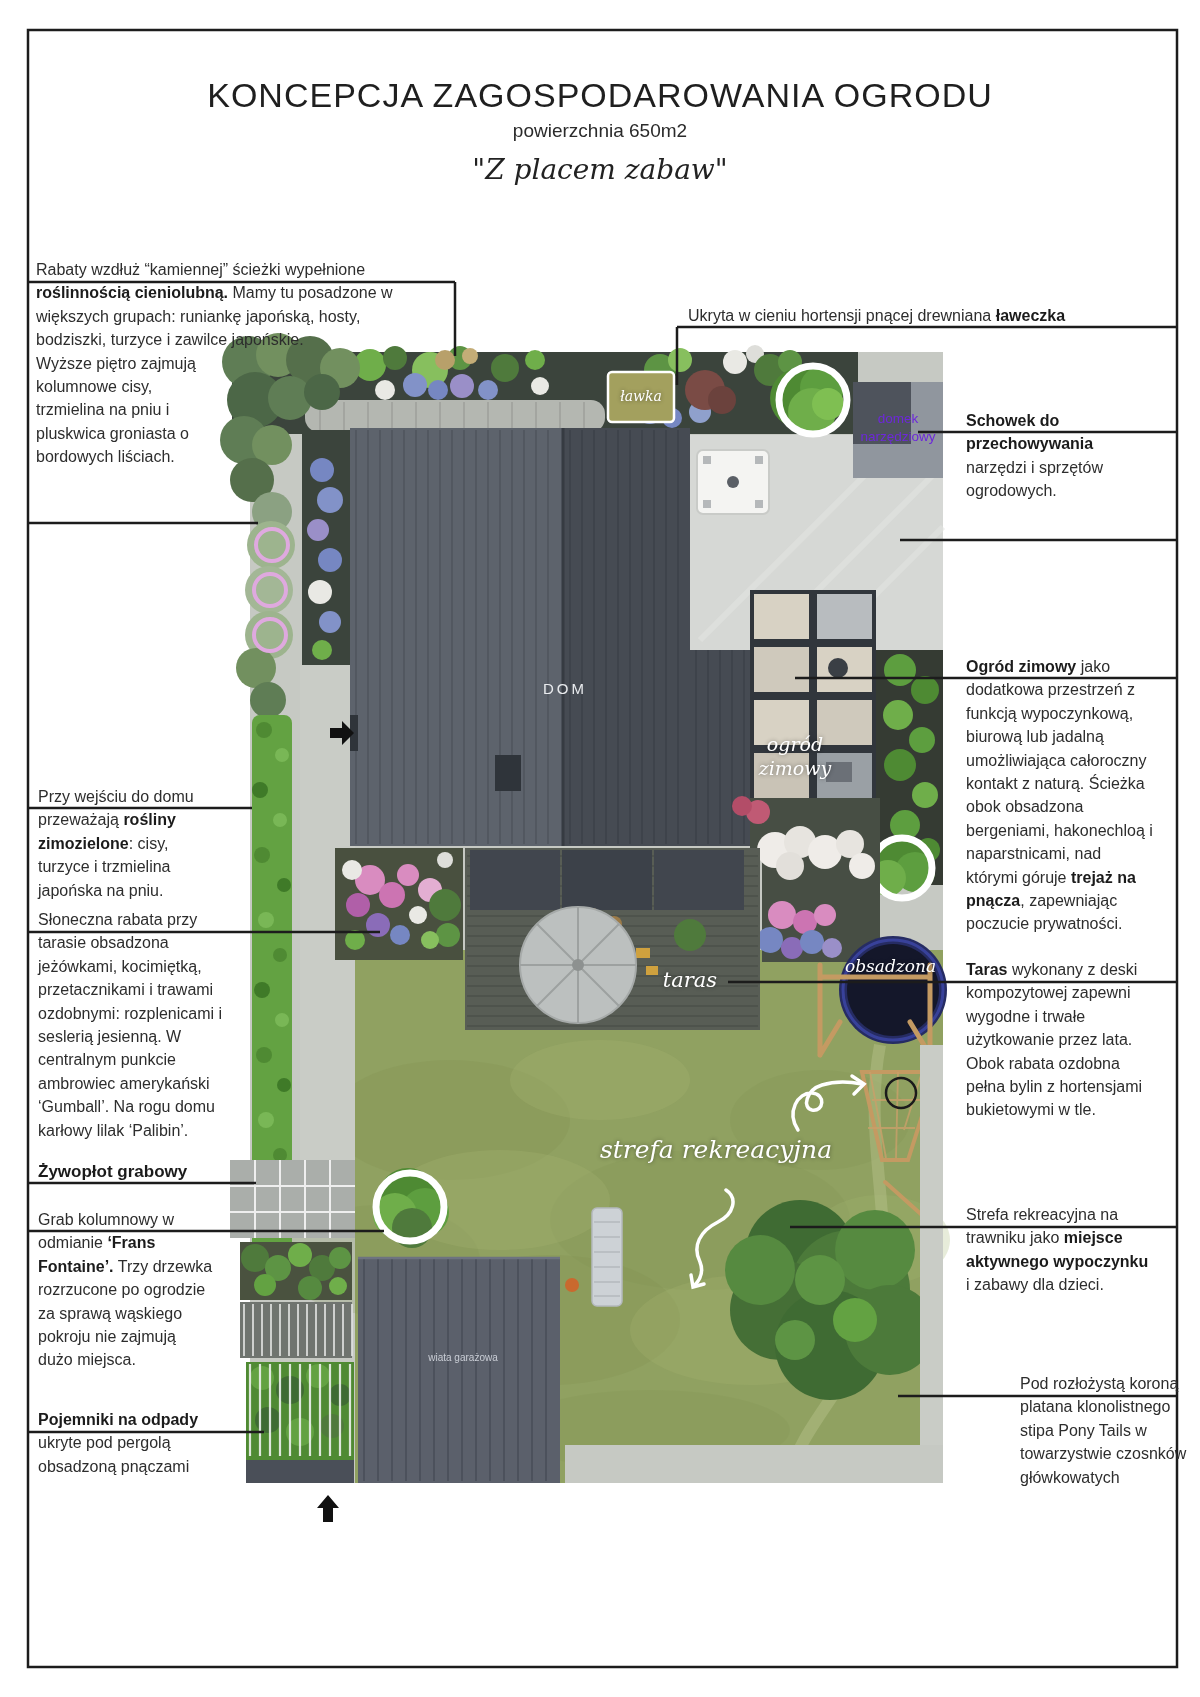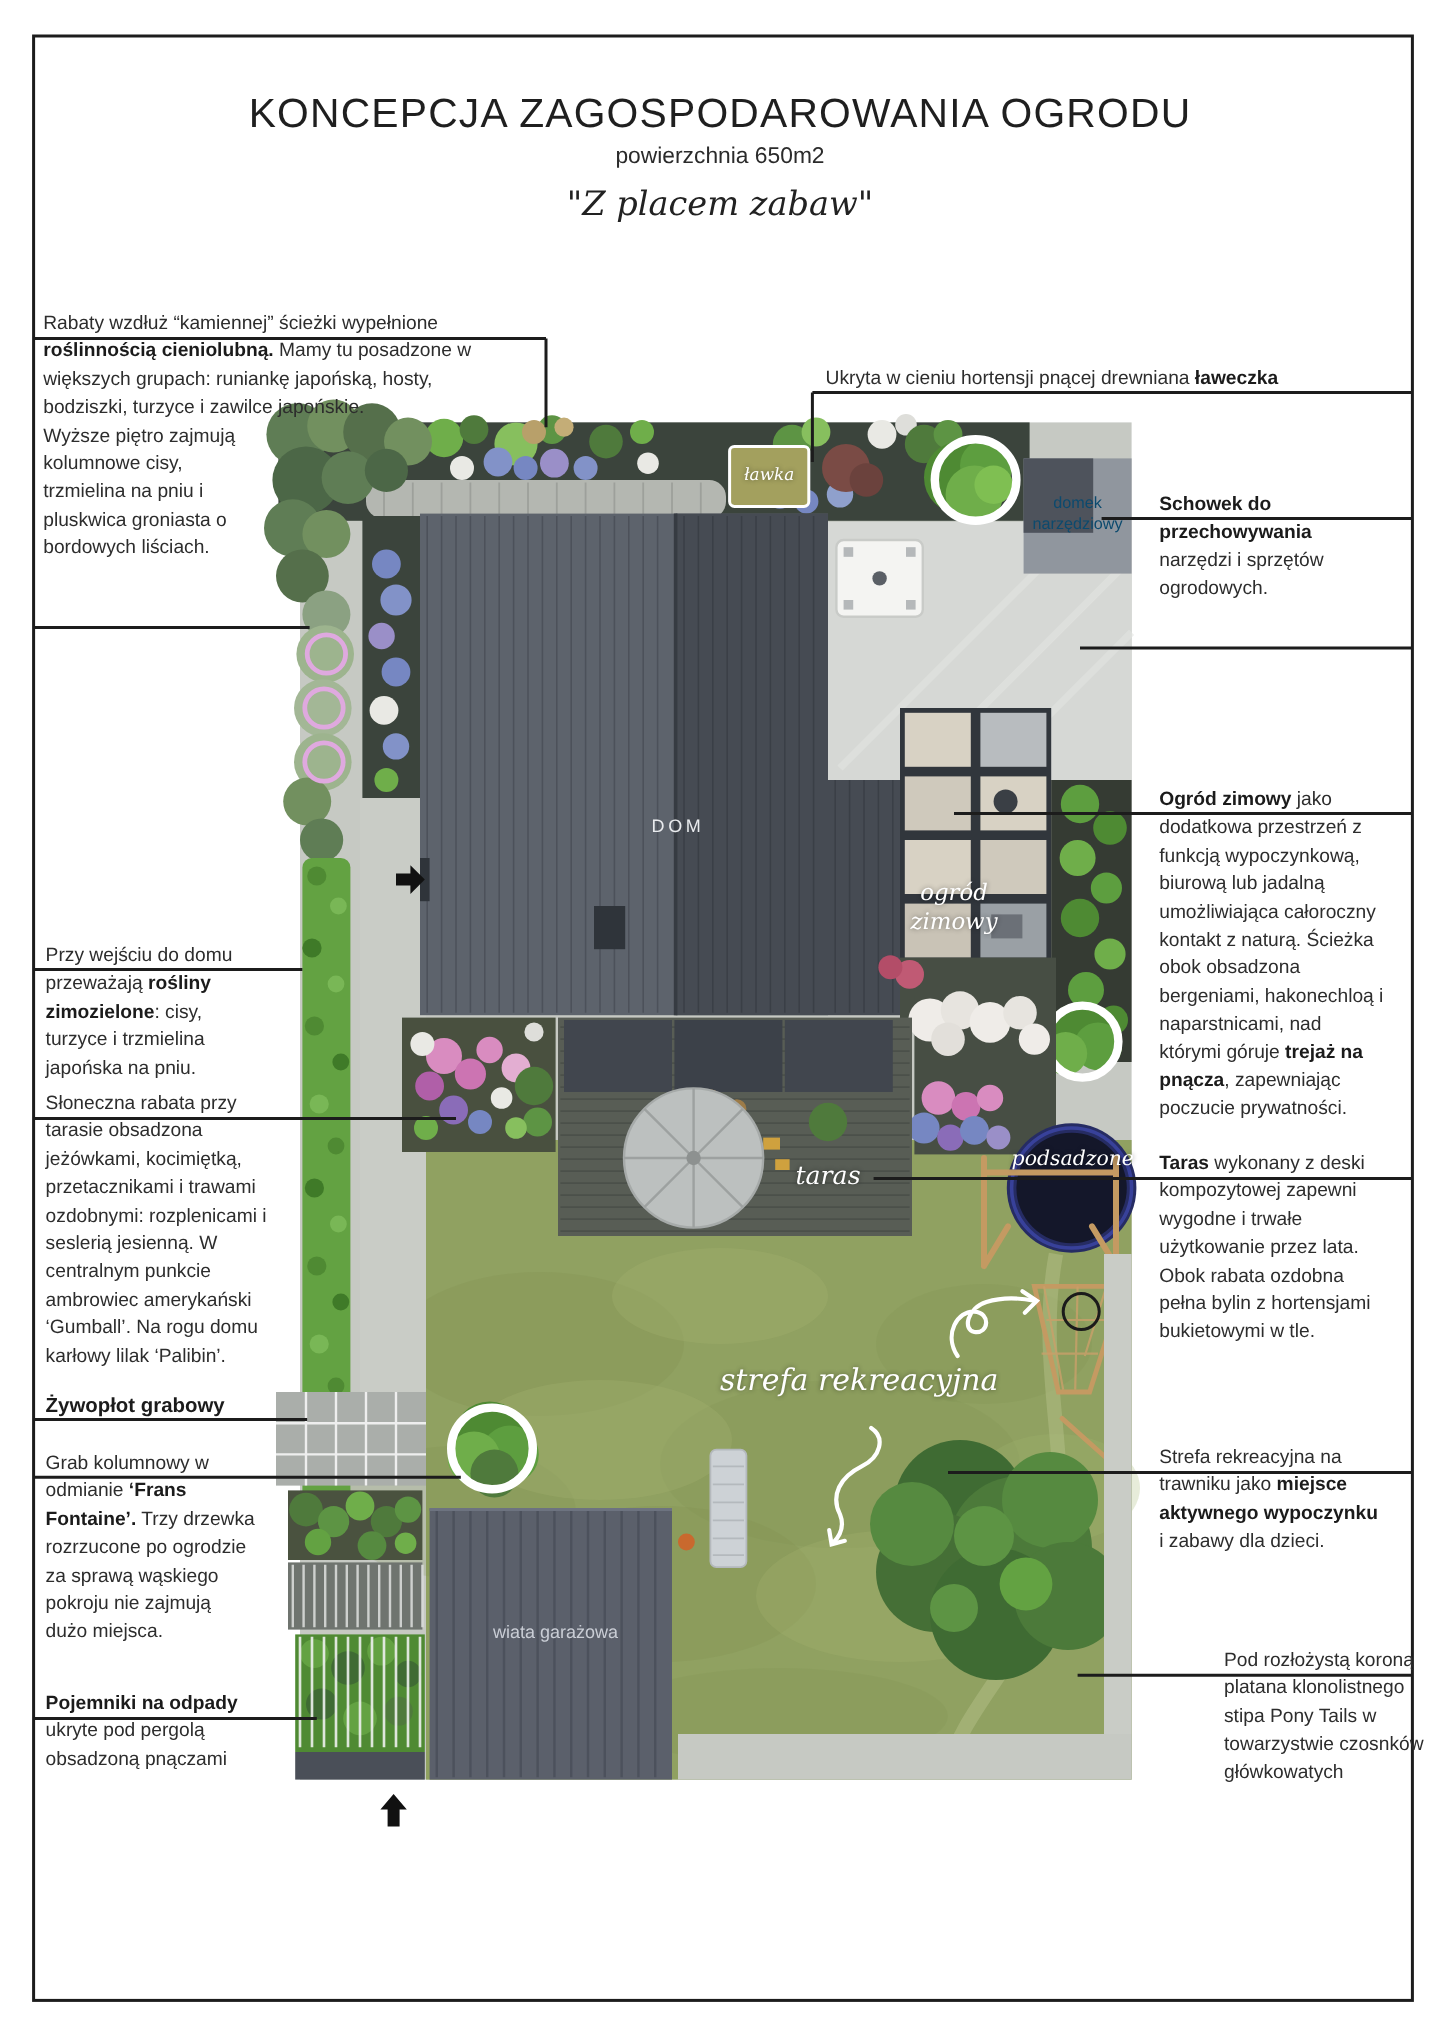--- a/index.html
+++ b/index.html
@@ -9,22 +9,22 @@
   .hdr{position:absolute;left:0;width:1200px;text-align:center;}
   .title{top:76px;font-size:34px;letter-spacing:1px;color:#1f1f1f;}
   .subtitle{top:120px;font-size:19px;color:#2b2b2b;}
   .tagline{top:153px;font-size:28px;font-family:"DejaVu Serif",serif;font-style:italic;color:#222;}
   .note{position:absolute;font-size:16px;line-height:23.4px;white-space:pre-line;color:#2d2d2d;z-index:3;}
   .note b{color:#1b1b1b;}
   .plan-label{position:absolute;z-index:3;white-space:pre-line;text-align:center;}
   .script{font-family:"DejaVu Serif",serif;font-style:italic;color:#fff;
           text-shadow:0 0 4px rgba(0,0,0,.45);}
   .lbl-dom{font-size:15px;letter-spacing:3px;color:#e9ebee;text-shadow:none;font-family:"Liberation Sans",sans-serif;}
-  .lbl-domek{font-size:13.5px;line-height:18px;color:#0c4a6e;font-family:"Liberation Sans",sans-serif;}
-  .lbl-wiata{font-size:15px;color:#c9cdd5;font-family:"Liberation Sans",sans-serif;}
+  .lbl-domek{font-size:13.5px;line-height:18px;color:#6d28d9;font-family:"Liberation Sans",sans-serif;}
+  .lbl-wiata{font-size:10px;color:#c9cdd5;font-family:"Liberation Sans",sans-serif;}
   .lbl-lawka{font-size:14px;}
   .lbl-ogrzim{font-size:19px;line-height:24px;}
   .lbl-taras{font-size:21px;}
   .lbl-tramp{font-size:17px;}
   .lbl-strefa{font-size:25px;}
   .logo{position:absolute;left:537px;top:1567px;width:158px;height:52px;background:#15131a;
         z-index:3;text-align:center;}
   .logo-name{font-family:"DejaVu Serif",serif;font-style:italic;font-weight:bold;color:#fff;
              font-size:16px;margin-top:6px;}
   .logo-rule{height:2px;background:#9e3636;margin:2px 10px 3px 10px;}
@@ -437,18 +437,18 @@
 towarzystwie czosnków
 główkowatych</div>
 
   <div class="plan-label script lbl-lawka" style="top:388px;left:606px;width:70px">ławka</div>
   <div class="plan-label lbl-domek" style="top:410px;left:848px;width:100px">domek
 narzędziowy</div>
   <div class="plan-label lbl-dom" style="top:680px;left:525px;width:80px">DOM</div>
   <div class="plan-label script lbl-ogrzim" style="top:732px;left:755px;width:80px">ogród
 zimowy</div>
   <div class="plan-label script lbl-taras" style="top:968px;left:655px;width:70px">taras</div>
-  <div class="plan-label script lbl-tramp" style="top:956px;left:843px;width:95px">podsadzone</div>
+  <div class="plan-label script lbl-tramp" style="top:956px;left:843px;width:95px">obsadzona</div>
   <div class="plan-label script lbl-strefa" style="top:1135px;left:596px;width:240px">strefa rekreacyjna</div>
   <div class="plan-label lbl-wiata" style="top:1352px;left:398px;width:130px">wiata garażowa</div>
 
 
 </div>
 
 </body></html>

